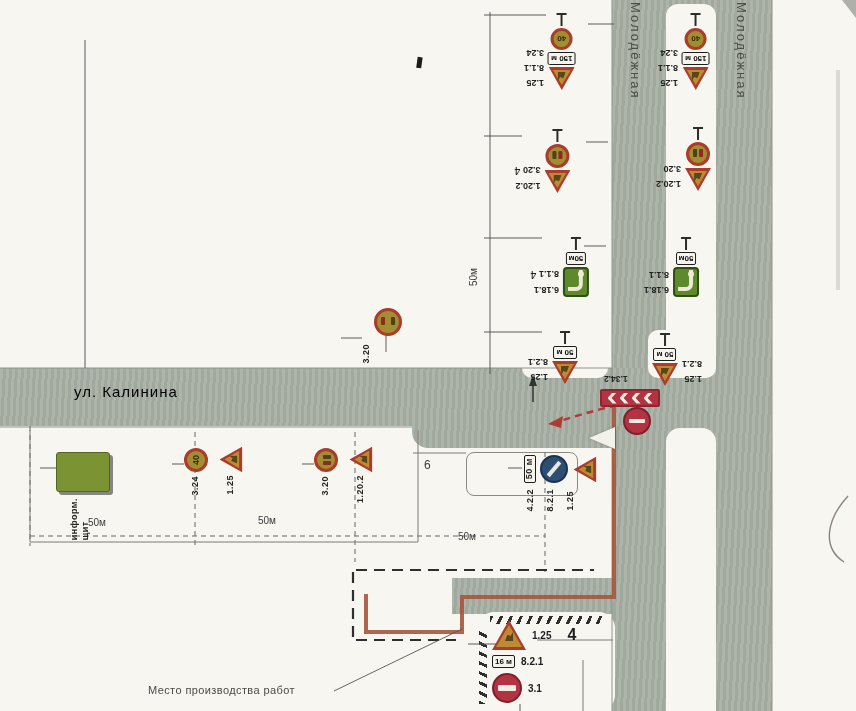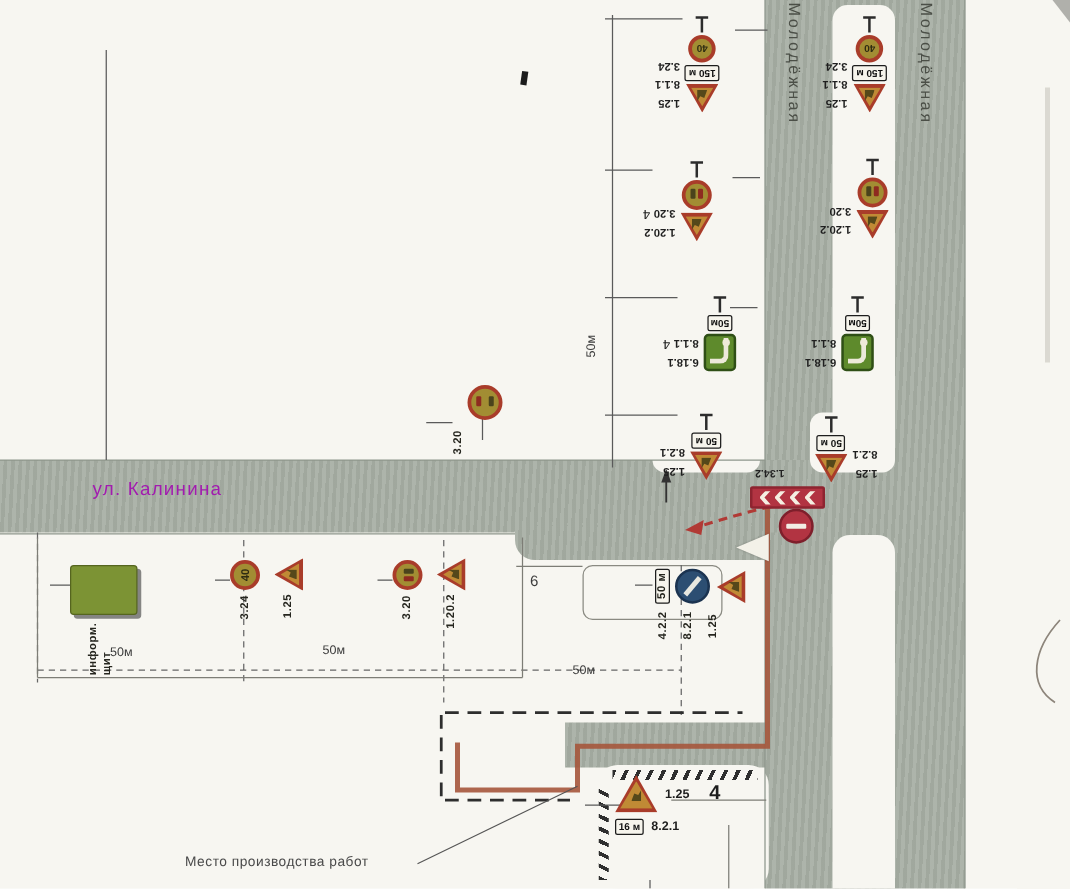--- a/index.html
+++ b/index.html
@@ -9,21 +9,21 @@
   .road{position:absolute;background:var(--road,#a9b0a6);
     background-image:repeating-linear-gradient(93deg,rgba(255,255,255,.05) 0 3px,rgba(50,60,50,.07) 3px 6px);z-index:1;}
   .median{position:absolute;background:var(--paper,#f7f6f1);z-index:2;}
   .island{position:absolute;background:var(--paper,#f7f6f1);z-index:3;}
   .outlined{border:1px solid #8a8a82;}
   .hatch{position:absolute;z-index:4;}
   svg.lines{position:absolute;left:0;top:0;z-index:4;}
   
   .street-v{position:absolute;z-index:5;writing-mode:vertical-rl;font-size:13px;
     letter-spacing:2px;color:#4b4f47;font-weight:500;}
-  .street-h{position:absolute;z-index:5;font-size:15px;letter-spacing:1px;color:#a21caf;font-weight:500;text-align:right;}
+  .street-h{position:absolute;z-index:5;font-size:15px;letter-spacing:1px;color:#000000;font-weight:500;text-align:right;}
   
   .circ{box-sizing:border-box;border-radius:50%;border:3px solid var(--signred,#a93c2a);
     background:var(--olive,#a28d33);display:flex;align-items:center;justify-content:center;
     font-weight:700;color:#2e2c12;position:relative;flex:none;}
   .c22{width:22px;height:22px;font-size:8px;}
   .c24{width:24px;height:24px;font-size:9px;}
   .c28{width:28px;height:28px;}
   .circ .car{position:absolute;width:4px;height:8px;border-radius:1px;}
   .circ .car.red{left:4px;top:6px;background:#8e2b20;}
   .circ .car.dark{right:4px;top:6px;background:#4a431c;}
@@ -360,20 +360,24 @@
       <div class="tri t34">
           <i class="glyph"></i>
         </div>
       <span class="wl">1.25</span>
       <span class="big4">4</span>
     </div>
     <div class="wrow">
       <div class="plate"><span>16 м</span></div>
       <span class="wl">8.2.1</span>
     </div>
+    <div class="wrow">
+      <div class="noentry" style="width:30px;height:30px;"></div>
+      <span class="wl">3.1</span>
+    </div>
   </div>
 
   <span class="b6" style="left:424px;top:458px;">6</span>
 
   <span class="dim-v" style="left:468px;top:268px;">50м</span>
   <span class="dim" style="left:88px;top:517px;">50м</span>
   <span class="dim" style="left:258px;top:515px;">50м</span>
   <span class="dim" style="left:458px;top:531px;">50м</span>
 
   <span class="note" style="left:148px;top:684px;">Место производства работ</span>

